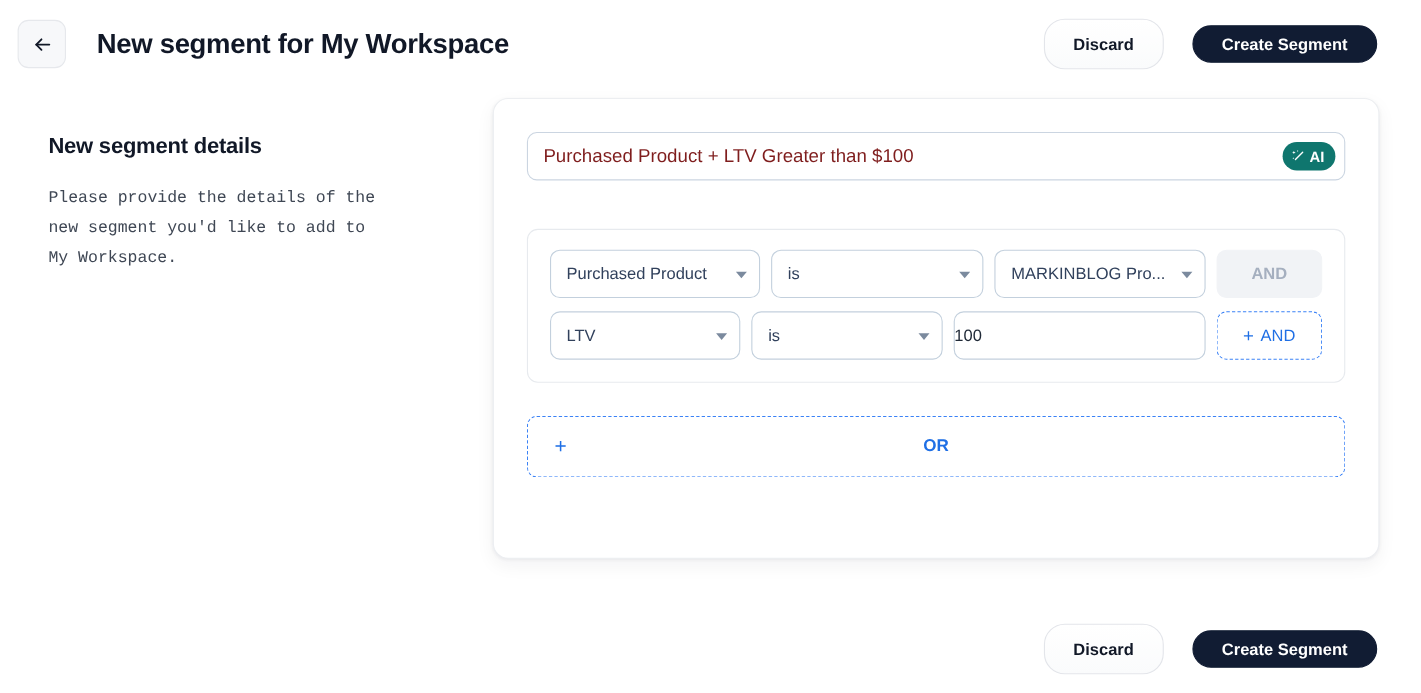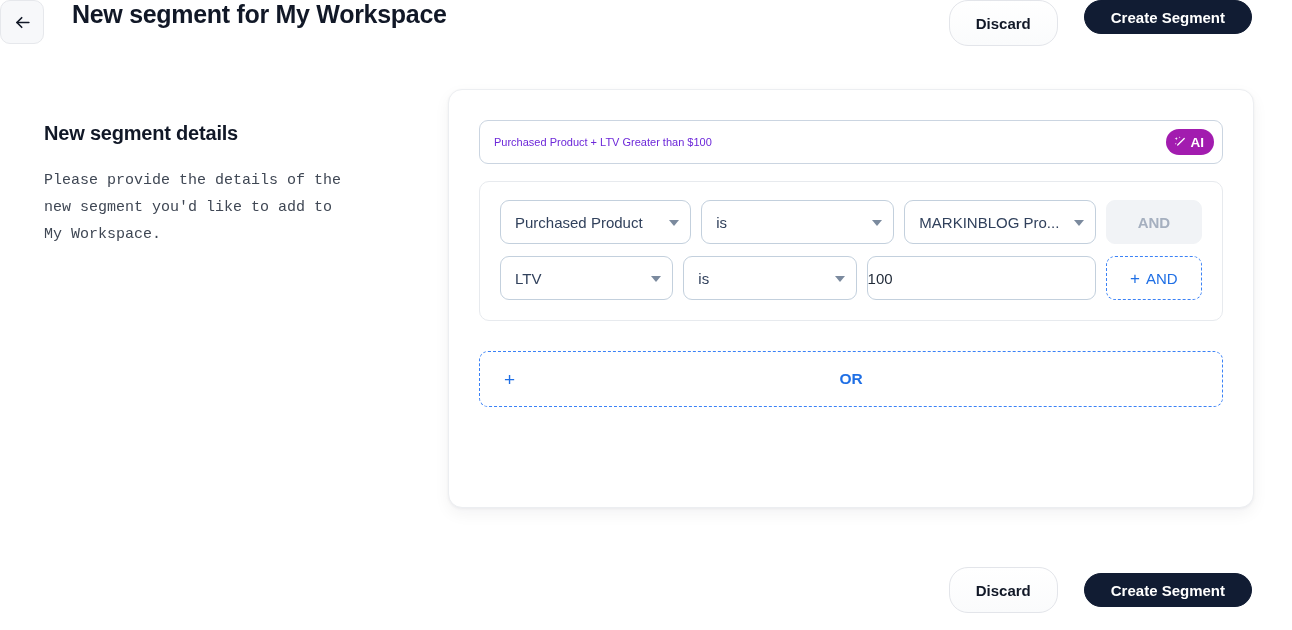--- a/index.html
+++ b/index.html
@@ -14,21 +14,22 @@
     overflow: hidden;
   }
 
   
   .header {
     position: absolute;
     left: 0; top: 0;
     width: 1292px;
     height: 80px;
     display: flex;
-    padding: 0 40px 0 0;
+    align-items: center;
+    padding: 0 40px 0 16px;
   }
   .back-btn {
     width: 44px;
     height: 44px;
     border: 1px solid #e6e8ec;
     border-radius: 10px;
     background: #f7f8fa;
     display: flex;
     align-items: center;
     justify-content: center;
@@ -123,49 +124,49 @@
     background: #ffffff;
     display: flex;
     align-items: center;
     padding: 0 12px;
   }
   .name-input {
     border: 0;
     outline: 0;
     background: transparent;
     font-family: "Liberation Sans", sans-serif;
-    font-size: 11px;
-    color: #6d28d9;
+    font-size: 17px;
+    color: #7f1d1d;
     width: 100%;
     height: 100%;
     padding: 0 60px 0 2px;
   }
   .ai-badge {
     position: absolute;
     right: 8px;
     top: 50%;
     transform: translateY(-50%);
     height: 26px;
     padding: 0 10px 0 7px;
     border-radius: 13px;
-    background: #a21caf;
+    background: #0f766e;
     color: #ffffff;
     font-size: 13.5px;
     font-weight: bold;
     display: inline-flex;
     align-items: center;
     gap: 3px;
     cursor: pointer;
     border: 0;
   }
   .ai-badge svg { display: block; }
 
   
   .filter-group {
-    margin-top: 17px;
+    margin-top: 44px;
     border: 1px solid #e7eaee;
     border-radius: 10px;
     padding: 18px 20px 20px 20px;
   }
   .filter-row {
     display: flex;
     align-items: center;
     gap: 10px;
   }
   .filter-row + .filter-row { margin-top: 12px; }

